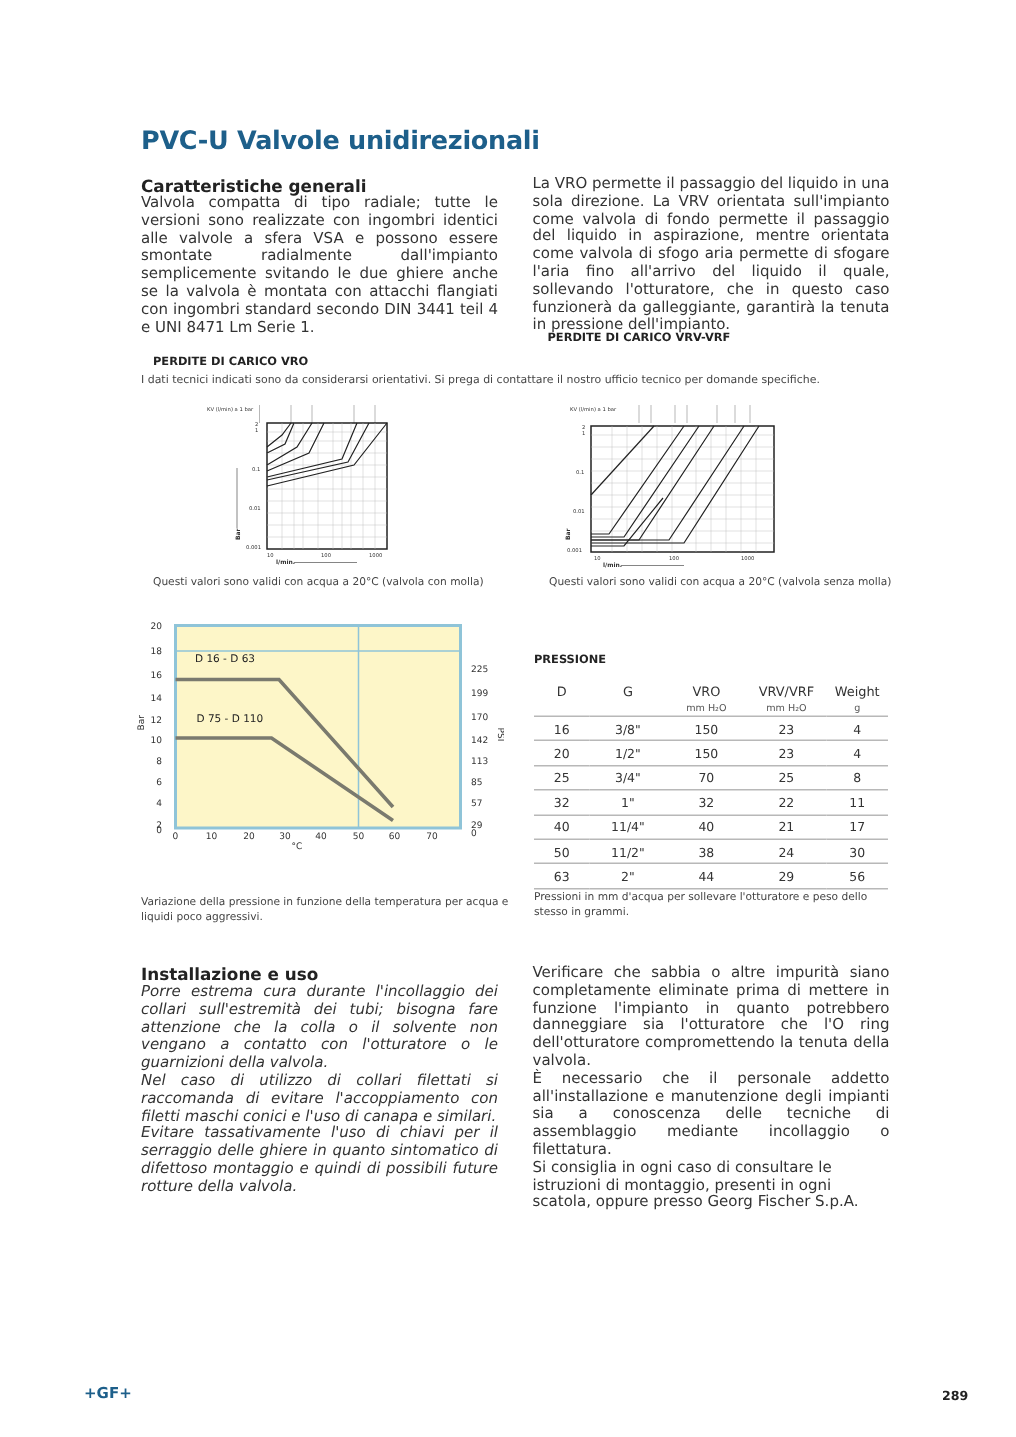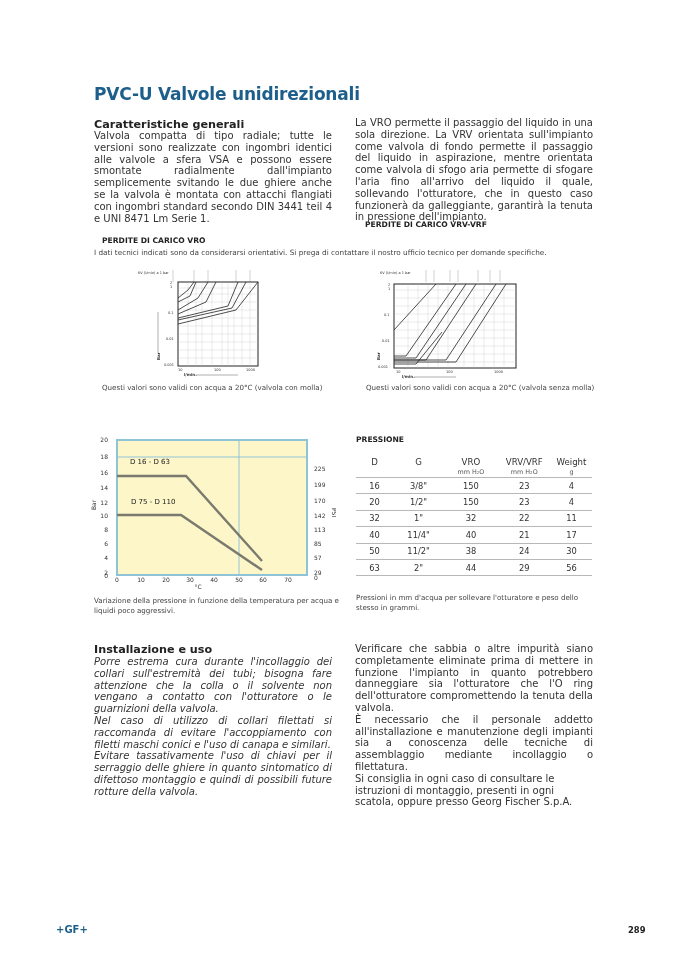--- a/index.html
+++ b/index.html
@@ -137,21 +137,21 @@
     <text x="20" y="105" font-size="3.5" fill="#333">10</text>
     <text x="70" y="105" font-size="3.5" fill="#333">100</text>
     <text x="118" y="105" font-size="3.5" fill="#333">1000</text>
     <text x="26" y="110" font-size="4" fill="#333" font-weight="bold">l/min.</text>
     <line x1="38" y1="109" x2="80" y2="109" stroke="#333" stroke-width="0.4"></line>
     <text x="4" y="92" font-size="4" fill="#333" font-weight="bold" transform="rotate(-90 4 92)">Bar</text>
   </svg>
 </div>
 <div class="abs cap" style="left:366px; top:383px;">Questi valori sono validi con acqua a 20°C (valvola senza molla)</div>
 
-<div class="abs" style="left:86px; top:430px; width:250px; height:160px;">
+<div class="abs" style="left:86px; top:407px; width:250px; height:160px;">
   <svg width="250" height="160" viewBox="0 0 250 160">
     <rect x="31" y="10" width="190" height="135" fill="#fdf6c8" stroke="#8fc4d8" stroke-width="2"></rect>
     <line x1="31" y1="27" x2="221" y2="27" stroke="#8fc4d8" stroke-width="1"></line>
     <line x1="153" y1="10" x2="153" y2="145" stroke="#8fc4d8" stroke-width="1"></line>
     <polyline points="31,46 100,46 176,131" fill="none" stroke="#7a7a6e" stroke-width="2.4"></polyline>
     <polyline points="31,85 95,85 176,140" fill="none" stroke="#7a7a6e" stroke-width="2.4"></polyline>
     <text x="44" y="34" font-size="7" fill="#222" font-family="DejaVu Sans, sans-serif">D 16 - D 63</text>
     <text x="45" y="74" font-size="7" fill="#222" font-family="DejaVu Sans, sans-serif">D 75 - D 110</text>
     <g font-size="6" fill="#333" font-family="DejaVu Sans, sans-serif" text-anchor="end">
       <text x="22" y="12">20</text>
@@ -222,20 +222,27 @@
         <td>4</td>
       </tr>
       <tr>
         <td>20</td>
         <td>1/2"</td>
         <td>150</td>
         <td>23</td>
         <td>4</td>
       </tr>
       <tr>
+        <td>25</td>
+        <td>3/4"</td>
+        <td>70</td>
+        <td>25</td>
+        <td>8</td>
+      </tr>
+      <tr>
         <td>32</td>
         <td>1"</td>
         <td>32</td>
         <td>22</td>
         <td>11</td>
       </tr>
       <tr>
         <td>40</td>
         <td>11/4"</td>
         <td>40</td>

